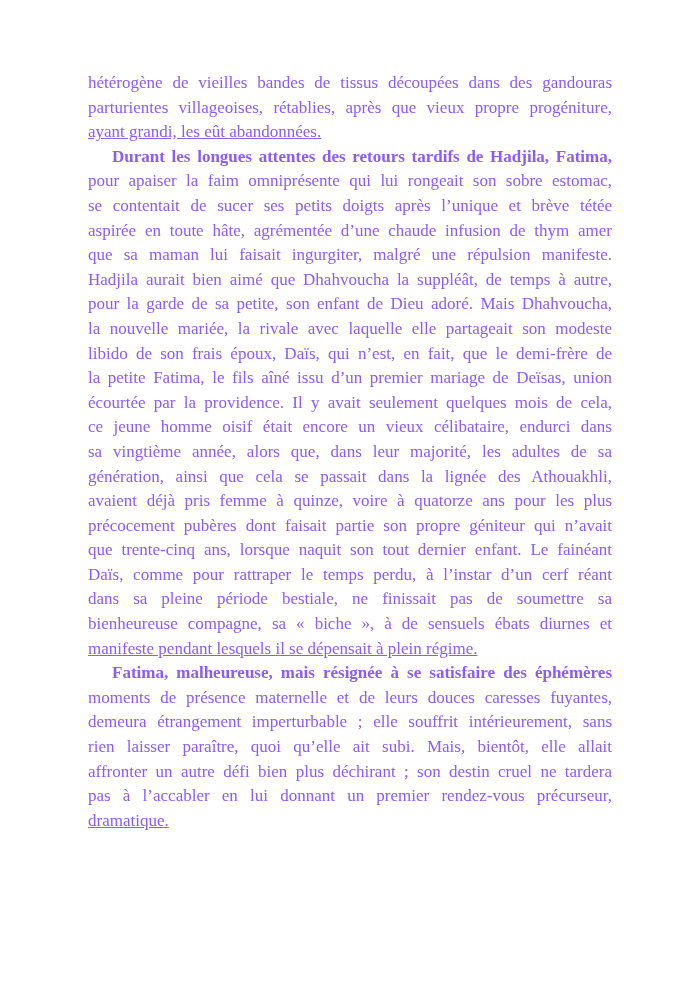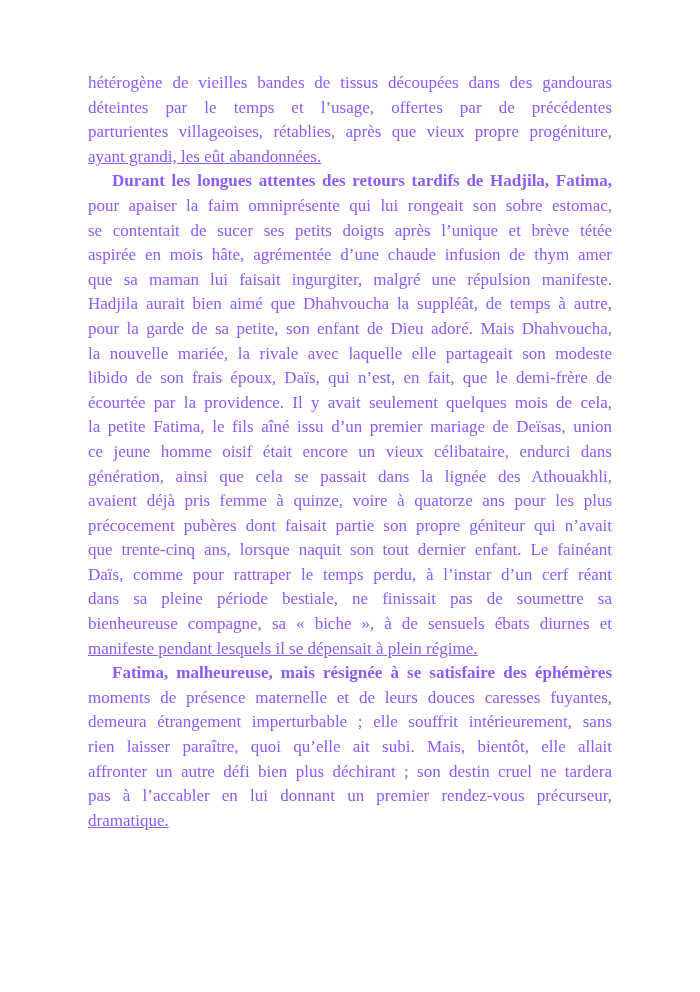--- a/index.html
+++ b/index.html
@@ -51,37 +51,37 @@
     font-style: italic;
   }
 </style>
 </head>
 <body>
 
 <div class="page">
   <div class="text-block">
       <div class="paragraph">
         <div class="line">hétérogène de vieilles bandes de tissus découpées dans des gandouras</div>
-        <div class="line">déteintes par le temps et l’usage, offertes par de précédentes</div>
         <div class="line">parturientes villageoises, rétablies, après que vieux propre progéniture,</div>
         <div class="line last-line">ayant grandi, les eût abandonnées.</div>
       </div>
       <div class="paragraph">
         <div class="line indented">Durant les longues attentes des retours tardifs de Hadjila, Fatima,</div>
         <div class="line">pour apaiser la faim omniprésente qui lui rongeait son sobre estomac,</div>
         <div class="line">se contentait de sucer ses petits doigts après l’unique et brève tétée</div>
-        <div class="line">aspirée en mois hâte, agrémentée d’une chaude infusion de thym amer</div>
+        <div class="line">aspirée en toute hâte, agrémentée d’une chaude infusion de thym amer</div>
         <div class="line">que sa maman lui faisait ingurgiter, malgré une répulsion manifeste.</div>
         <div class="line">Hadjila aurait bien aimé que Dhahvoucha la suppléât, de temps à autre,</div>
         <div class="line">pour la garde de sa petite, son enfant de Dieu adoré. Mais Dhahvoucha,</div>
         <div class="line">la nouvelle mariée, la rivale avec laquelle elle partageait son modeste</div>
         <div class="line">libido de son frais époux, Daïs, qui n’est, en fait, que le demi-frère de</div>
+        <div class="line">la petite Fatima, le fils aîné issu d’un premier mariage de Deïsas, union</div>
         <div class="line">écourtée par la providence. Il y avait seulement quelques mois de cela,</div>
-        <div class="line">la petite Fatima, le fils aîné issu d’un premier mariage de Deïsas, union</div>
         <div class="line">ce jeune homme oisif était encore un vieux célibataire, endurci dans</div>
+        <div class="line">sa vingtième année, alors que, dans leur majorité, les adultes de sa</div>
         <div class="line">génération, ainsi que cela se passait dans la lignée des Athouakhli,</div>
         <div class="line">avaient déjà pris femme à quinze, voire à quatorze ans pour les plus</div>
         <div class="line">précocement pubères dont faisait partie son propre géniteur qui n’avait</div>
         <div class="line">que trente-cinq ans, lorsque naquit son tout dernier enfant. Le fainéant</div>
         <div class="line">Daïs, comme pour rattraper le temps perdu, à l’instar d’un cerf réant</div>
         <div class="line">dans sa pleine période bestiale, ne finissait pas de soumettre sa</div>
         <div class="line">bienheureuse compagne, sa « biche », à de sensuels ébats diurnes et</div>
         <div class="line last-line">manifeste pendant lesquels il se dépensait à plein régime.</div>
       </div>
       <div class="paragraph">

